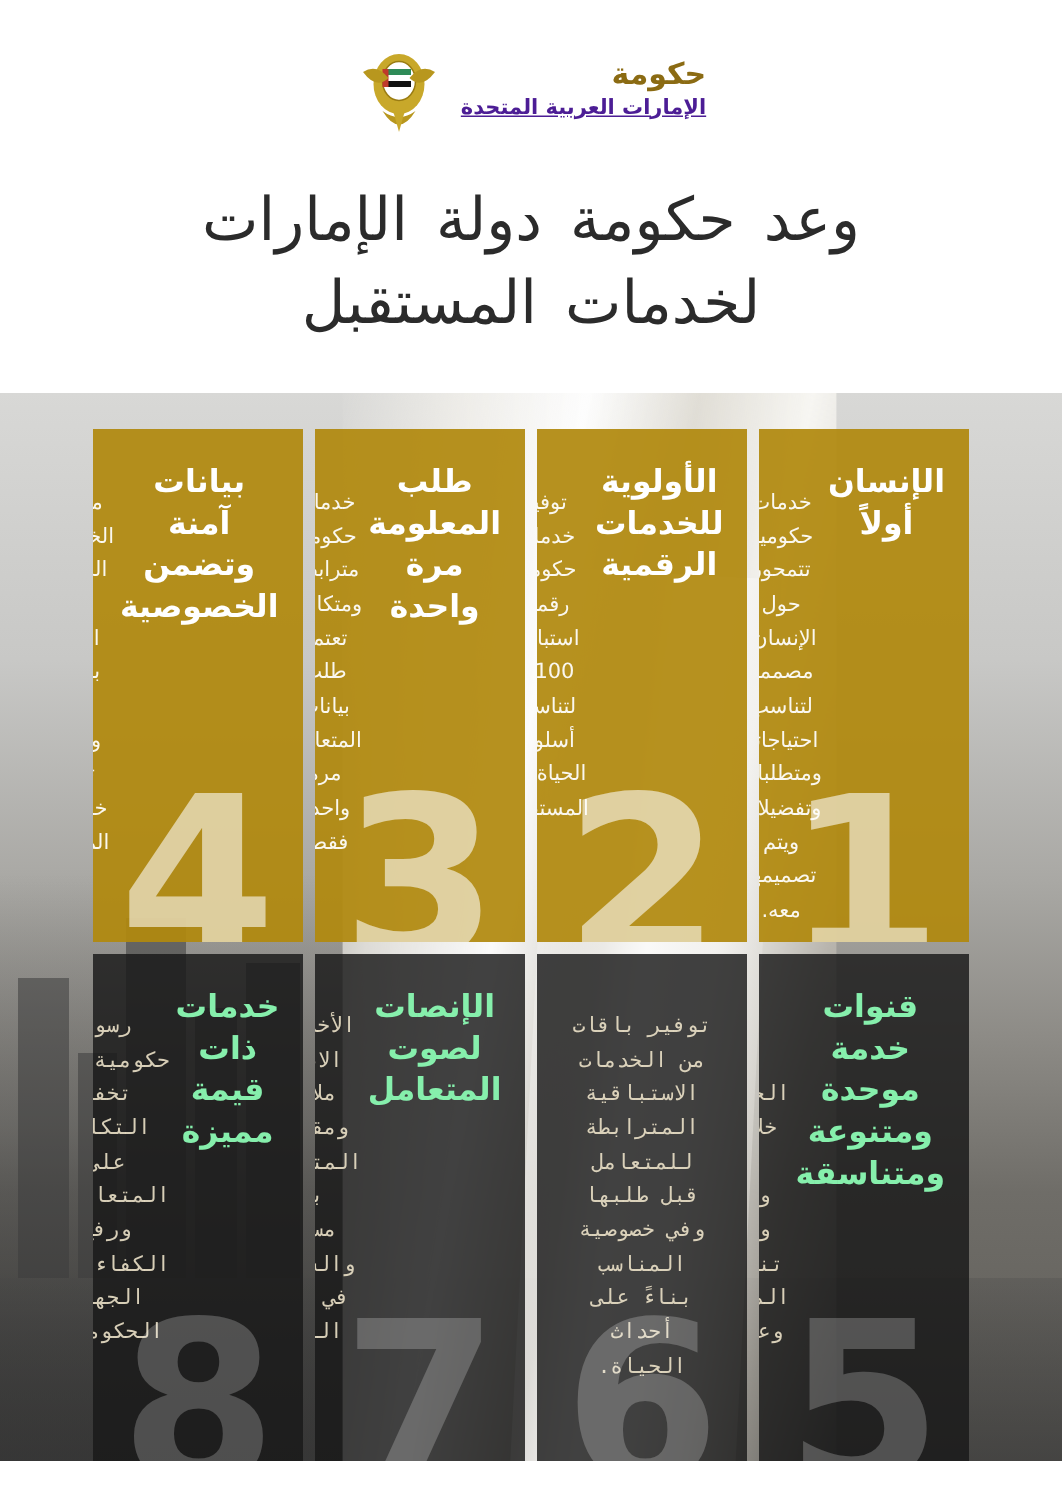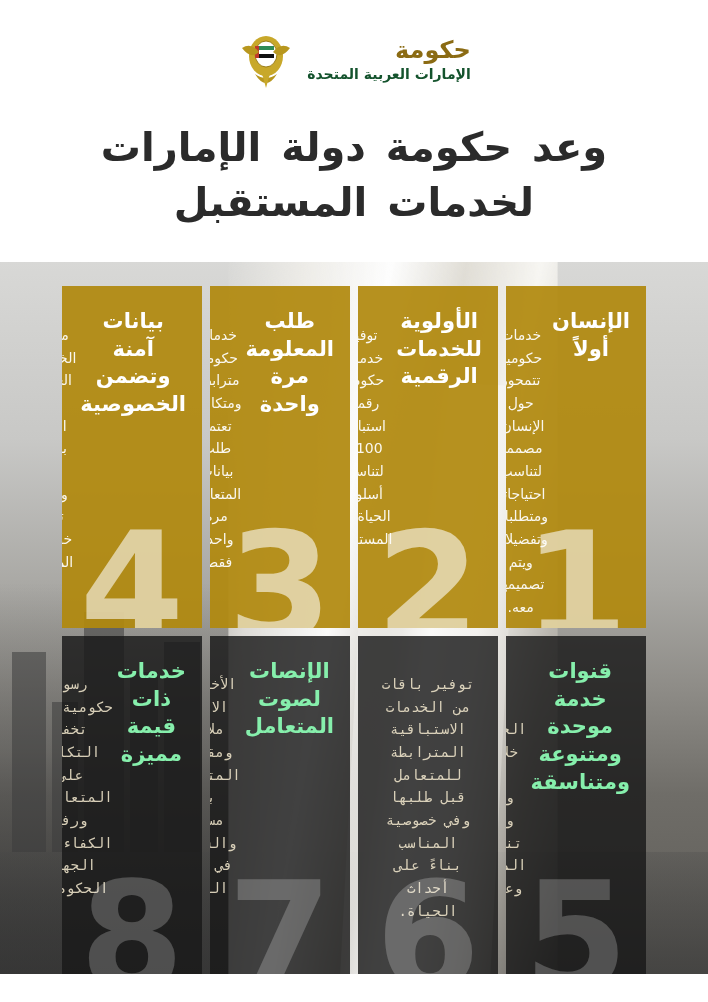--- a/index.html
+++ b/index.html
@@ -36,41 +36,42 @@
   .emblem {
     width: 58px; height: 66px;
     position: relative;
   }
   .emblem svg { display: block; }
   .gov-text {
     text-align: right;
     line-height: 1.18;
   }
   .gov-text .l1 {
-    font-size: 24px;
+    font-size: 20px;
     font-weight: bold;
     color: #8b6b13;
     letter-spacing: 1px;
   }
   .gov-text .l2 {
     font-size: 14px;
     font-weight: bold;
-    color: #14532d;
+    color: #4c1d95;
     margin-top: 2px;
+    text-decoration: underline;
   }
 
   .title-block {
     margin-top: 30px;
     width: 100%;
     text-align: center;
     direction: rtl;
   }
   .title-block .t1, .title-block .t2 {
     font-size: 40px;
-    font-weight: bold;
+    font-weight: normal;
     color: #2b2b2b;
     letter-spacing: 1px;
     line-height: 1.28;
     word-spacing: 6px;
   }
   .title-block .t2 { margin-top: 4px; }
 
   
   .board {
     position: relative;

